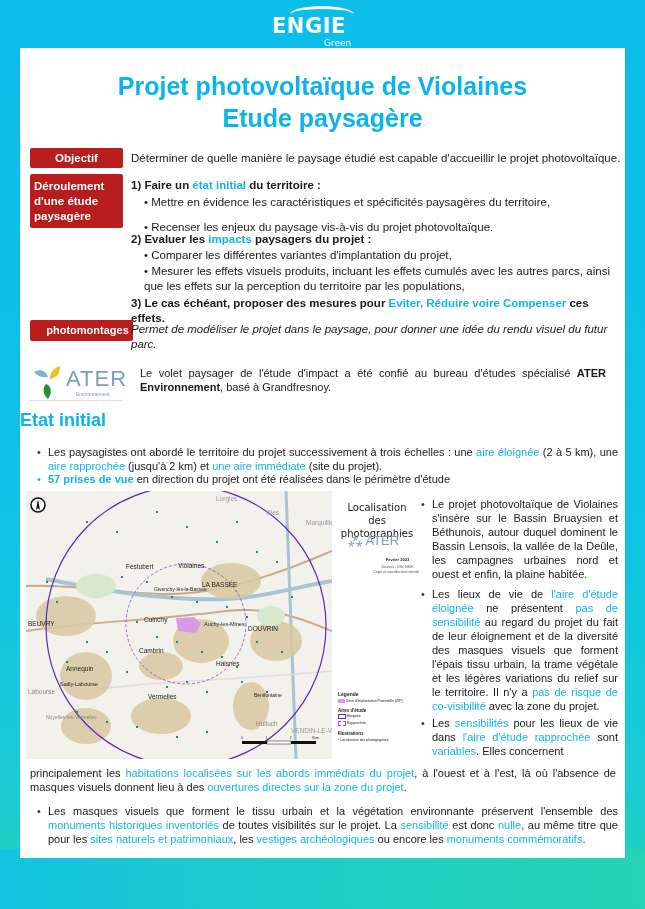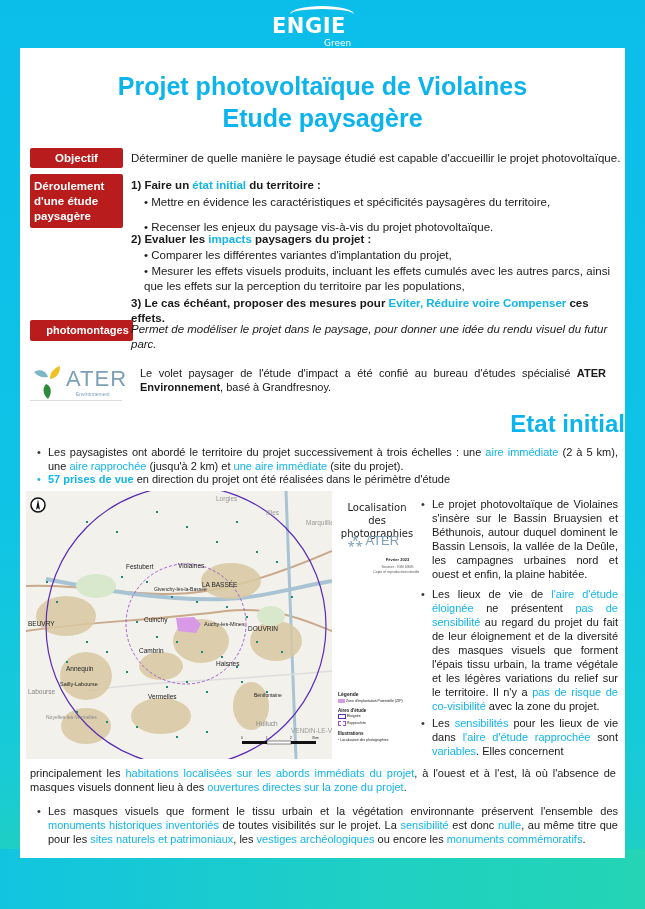--- a/index.html
+++ b/index.html
@@ -13,21 +13,21 @@
   .logo .brand{position:absolute;left:0;right:0;top:10px;font-size:21px;font-weight:bold;letter-spacing:0.5px;font-family:"DejaVu Sans",sans-serif;}
   .logo .sub{position:absolute;left:52px;top:34px;font-size:9px;font-family:"DejaVu Sans",sans-serif;}
   .panel{position:absolute;left:20px;top:48px;width:605px;height:810px;background:#fff;}
   .title{position:absolute;left:0;right:0;text-align:center;color:#0bb4ec;font-weight:bold;font-size:25px;line-height:31px;}
   .t1{top:23px;} .t2{top:55px;}
   .pill{position:absolute;background:#b91c1c;color:#fff;font-weight:bold;font-size:11.5px;border-radius:2px;text-align:left;display:flex;align-items:center;justify-content:center;line-height:15px;}
   .txt{position:absolute;font-size:11.5px;line-height:15px;color:#1a1a1a;}
   .hl{color:#12b5ea;}
   .b{font-weight:bold;}
   .small{font-size:11px;line-height:14px;}
-  .sect{position:absolute;left:0;right:0;text-align:right;color:#0bb4ec;font-weight:bold;font-size:24px;top:362px;}
+  .sect{position:absolute;left:0;right:0;text-align:left;color:#0bb4ec;font-weight:bold;font-size:18px;top:362px;}
   .map{position:absolute;left:6px;top:443px;width:393px;height:268px;background:#f4f2ee;overflow:hidden;}
   .maplegend{position:absolute;left:306px;top:0;width:87px;height:268px;background:#fff;padding-left:44px;}
   .bul{position:absolute;font-size:11px;line-height:14px;text-align:justify;}
   .bul::before{content:"•";position:absolute;left:-11px;top:0;color:#333;}
   .bul.hlb::before{color:#12b5ea;}
 </style>
 </head>
 <body>
 
 <div class="bg-grad"></div>
@@ -64,21 +64,21 @@
       <path d="M4 10 C10 6 16 9 18 15 C12 16 7 14 4 10Z" fill="#7ab8c8"></path>
       <path d="M30 4 C30 12 26 16 20 17 C20 10 24 6 30 4Z" fill="#f0c020"></path>
       <path d="M16 22 C22 24 22 32 18 37 C13 33 12 26 16 22Z" fill="#2e8b3e"></path>
     </svg>
     <span style="position:absolute;left:36px;top:4px;font-size:22px;color:#7da0b8;letter-spacing:1px;font-weight:normal;">ATER</span>
     <span style="position:absolute;left:46px;top:29px;font-size:5px;color:#7da0b8;">Environnement</span>
   </div>
   <div class="txt small" style="left:120px;top:318px;width:466px;text-align:justify;"><span>Le volet paysager de l'étude d'impact a été confié au bureau d'études spécialisé </span><span class="b">ATER Environnement</span><span>, basé à Grandfresnoy.</span></div>
 
   <div class="sect">Etat initial</div>
-  <div class="bul" style="left:28px;top:397px;width:570px;"><span>Les paysagistes ont abordé le territoire du projet successivement à trois échelles : une </span><span class="hl">aire immédiate</span><span> (2 à 5 km), une </span><span class="hl">aire rapprochée</span><span> (jusqu'à 2 km) et </span><span class="hl">une aire immédiate</span><span> (site du projet).</span></div>
+  <div class="bul" style="left:28px;top:397px;width:570px;"><span>Les paysagistes ont abordé le territoire du projet successivement à trois échelles : une </span><span class="hl">aire éloignée</span><span> (2 à 5 km), une </span><span class="hl">aire rapprochée</span><span> (jusqu'à 2 km) et </span><span class="hl">une aire immédiate</span><span> (site du projet).</span></div>
   <div class="bul hlb" style="left:28px;top:424px;width:570px;"><span class="hl b">57 prises de vue</span><span> en direction du projet ont été réalisées dans le périmètre d'étude</span></div>
 
   <div class="map">
     <svg width="306" height="268" viewBox="0 0 306 268">
       <rect width="306" height="268" fill="#f3f1ec"></rect>
       <path d="M0 95 C60 92 120 110 180 100 C220 94 260 80 306 60" stroke="#c9a98a" stroke-width="2" fill="none"></path>
       <path d="M0 140 C70 130 120 130 200 120 C250 115 280 130 306 140" stroke="#c9a98a" stroke-width="2" fill="none"></path>
       <path d="M20 88 C80 100 140 110 200 108 C240 106 270 96 306 90" stroke="#a8c4d4" stroke-width="4" fill="none"></path>
       <path d="M260 0 L270 268" stroke="#a8c4d4" stroke-width="3" fill="none"></path>
       <path d="M60 200 C120 190 200 190 306 180" stroke="#ddd" stroke-width="1.5" fill="none"></path>

